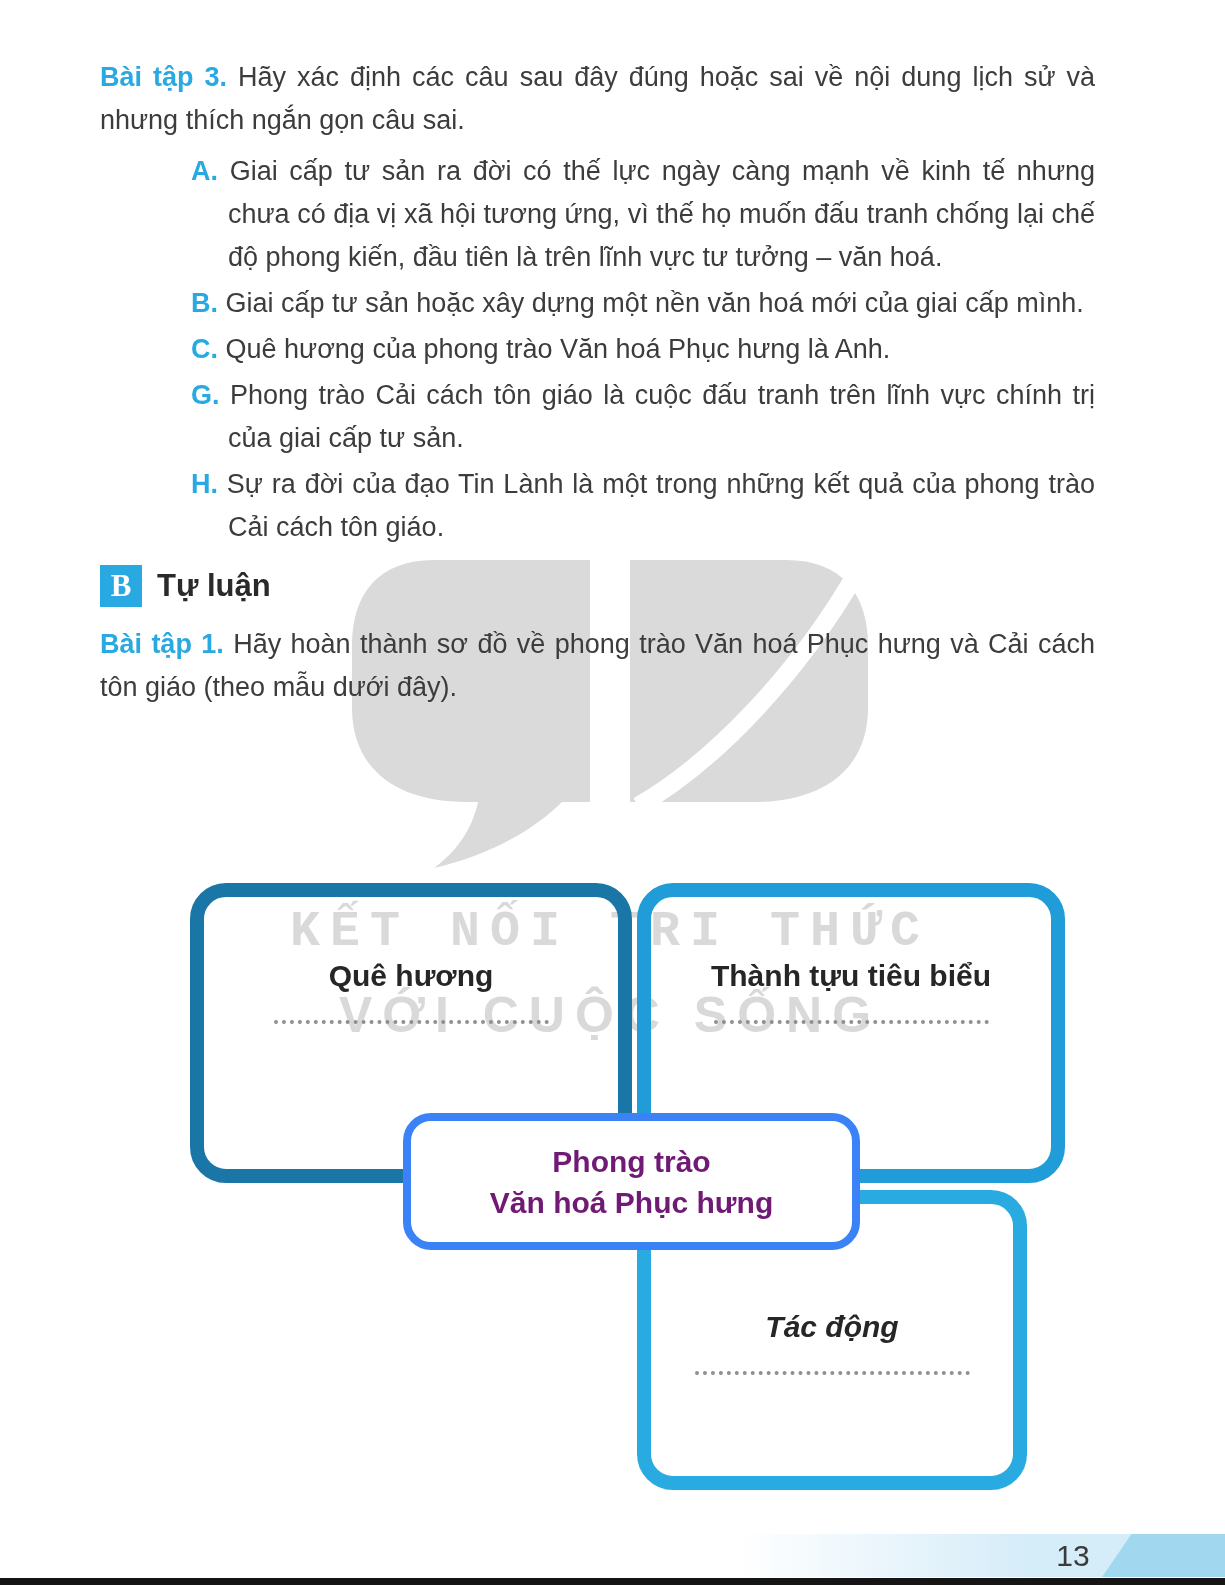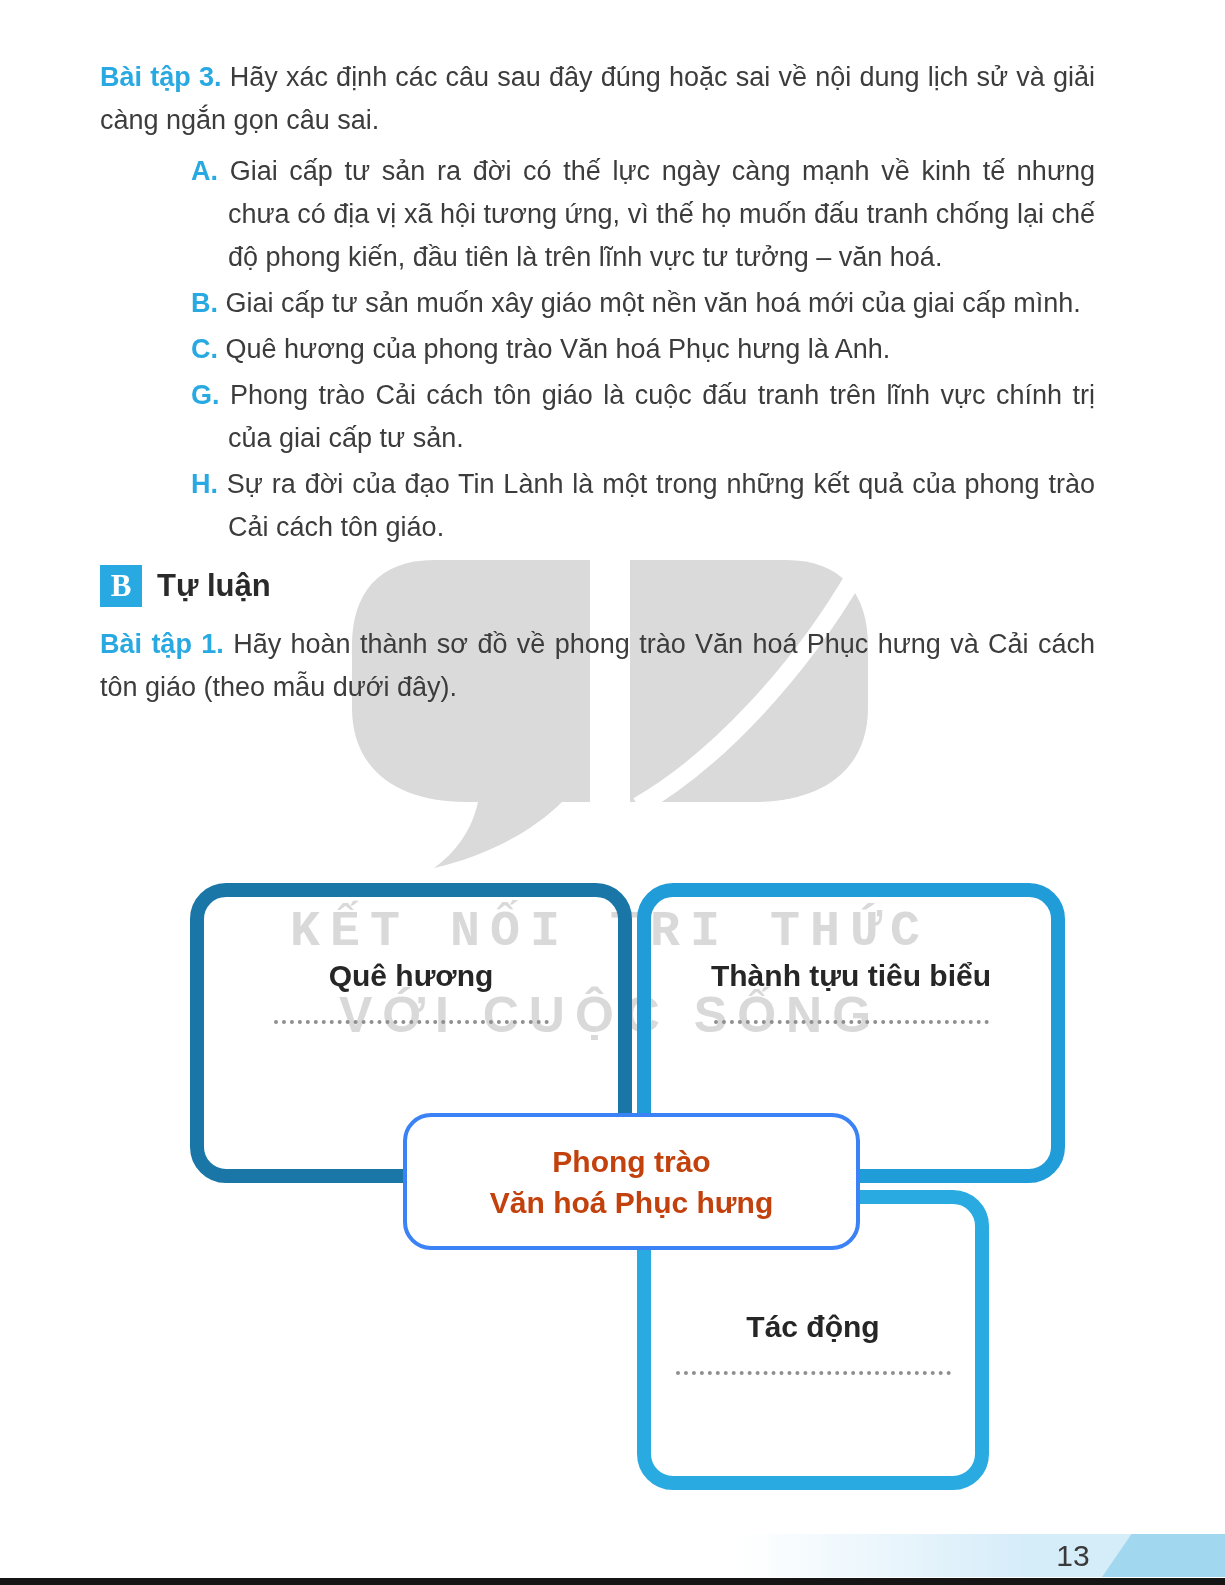--- a/index.html
+++ b/index.html
@@ -43,30 +43,30 @@
 
   
   .diagram { position:absolute; left:190px; top:883px; width:875px; height:607px; z-index:2; }
   .dbox {
     position:absolute; box-sizing:border-box; border-radius:36px;
     display:flex; flex-direction:column; align-items:center; background:transparent;
   }
   .dbox-tl { left:0;     top:0;     width:442px; height:300px; border:14px solid #1a76a6; }
   .dbox-tr { left:447px; top:0;     width:428px; height:300px; border:14px solid #209dd8; }
   .dbox-bl { left:0;     top:307px; width:442px; height:300px; border:14px solid #29abe2; }
-  .dbox-br { left:447px; top:307px; width:352px; height:300px; border:14px solid #29abe2; }
+  .dbox-br { left:447px; top:307px; width:390px; height:300px; border:14px solid #29abe2;font-style:italic; }
   .box-title { margin-top:62px; font-size:30px; font-weight:bold; color:#262626; }
   .dbox-bl .box-title, .dbox-br .box-title { margin-top:106px; }
   .blank { margin-top:26px; width:275px; height:1px; border-bottom:4px dotted #8f8f8f; }
   .center-box {
     position:absolute; left:213px; top:230px; width:457px; height:137px;
-    box-sizing:border-box; background:#ffffff; border:4px solid #3b82f6;
+    box-sizing:border-box; background:#ffffff; border:8px solid #3b82f6;
     border-radius:28px; display:flex; flex-direction:column; align-items:center;
     justify-content:center; z-index:4; font-size:30px; font-weight:bold;
-    color:#c2410c; line-height:41px; text-align:center;
+    color:#701a75; line-height:41px; text-align:center;
   }
 
   
   .footer-strip {
     position:absolute; left:740px; top:1534px; width:485px; height:43px; z-index:2;
     background:linear-gradient(to right, rgba(213,236,249,0) 0%, #d5ecf9 60%, #d5ecf9 100%);
   }
   .footer-slant {
     position:absolute; left:1102px; top:1534px; width:123px; height:43px; z-index:3;
     background:#a1d8f0; clip-path:polygon(24% 0, 100% 0, 100% 100%, 0 100%);
@@ -88,30 +88,30 @@
     <path fill="none" stroke="#ffffff" stroke-width="18" d="M300 258 C380 212 462 122 518 26"></path>
   </svg>
 
   <div class="wm-line wm-1">KẾT NỐI TRI THỨC</div>
   <div class="wm-line wm-2">VỚI CUỘC SỐNG</div>
 
   <div class="content">
 
     <p class="lead lead-1">
       <span class="ex-label">Bài tập 3.</span>
-      <span>Hãy xác định các câu sau đây đúng hoặc sai về nội dung lịch sử và giải càng ngắn gọn câu sai.</span>
+      <span>Hãy xác định các câu sau đây đúng hoặc sai về nội dung lịch sử và nhưng thích ngắn gọn câu sai.</span>
     </p>
 
     <p class="item">
       <span class="letter">A.</span>
       <span>Giai cấp tư sản ra đời có thế lực ngày càng mạnh về kinh tế nhưng chưa có địa vị xã hội tương ứng, vì thế họ muốn đấu tranh chống lại chế độ phong kiến, đầu tiên là trên lĩnh vực tư tưởng – văn hoá.</span>
     </p>
     <p class="item">
       <span class="letter">B.</span>
-      <span>Giai cấp tư sản muốn xây giáo một nền văn hoá mới của giai cấp mình.</span>
+      <span>Giai cấp tư sản hoặc xây dựng một nền văn hoá mới của giai cấp mình.</span>
     </p>
     <p class="item">
       <span class="letter">C.</span>
       <span>Quê hương của phong trào Văn hoá Phục hưng là Anh.</span>
     </p>
     <p class="item">
       <span class="letter">G.</span>
       <span>Phong trào Cải cách tôn giáo là cuộc đấu tranh trên lĩnh vực chính trị của giai cấp tư sản.</span>
     </p>
     <p class="item">

